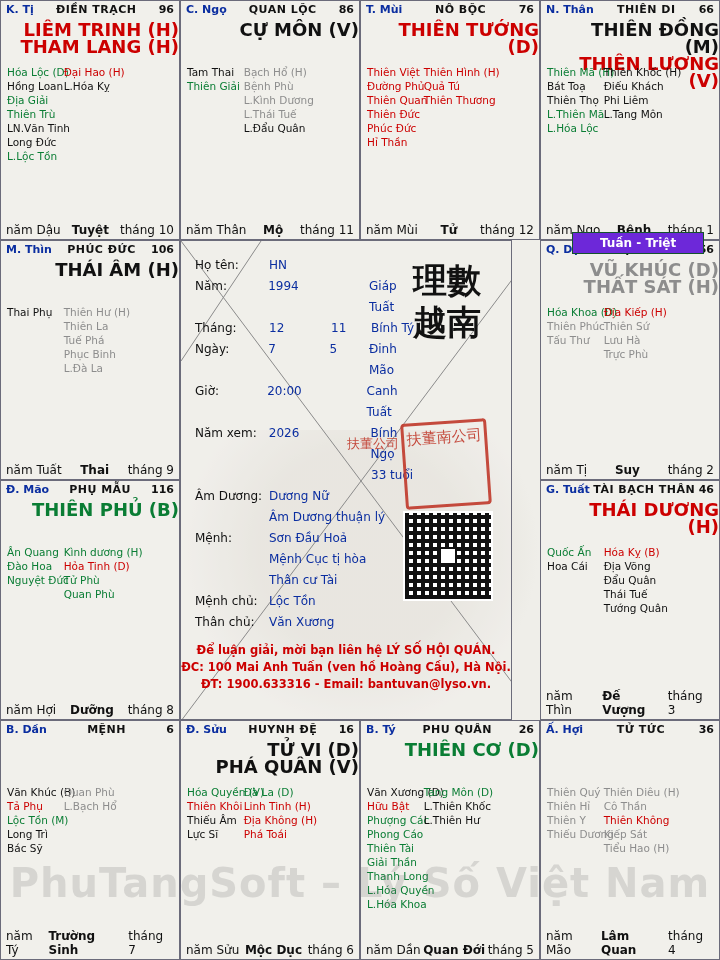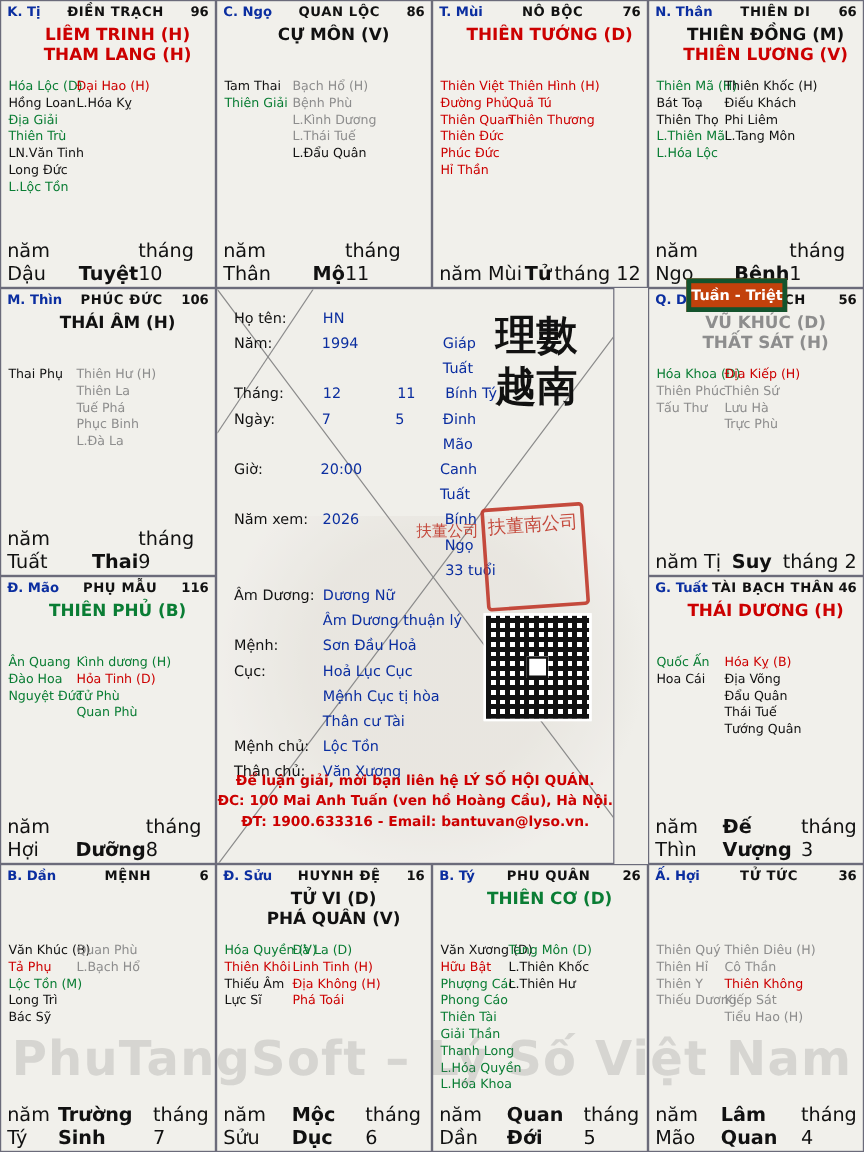--- a/index.html
+++ b/index.html
@@ -30,40 +30,40 @@
     position:absolute;top:2px;left:0;right:0;
     display:flex;justify-content:space-between;align-items:baseline;
     padding:0 5px;
     font-size:11px;font-weight:bold;
   }
   .hdr .chi{color:#0b2ea0;}
   .hdr .cung{color:#111;letter-spacing:0.5px;}
   .hdr .num{color:#111;}
   .stars-main{
     position:absolute;top:20px;left:0;right:0;
-    text-align:center;
+    text-align:right;
     font-weight:bold;
-    font-size:14px;
+    font-size:18px;
     line-height:17px;
     margin-left:16px;
   }
   .s-red{color:#cc0000;}
   .s-green{color:#0a7d34;}
   .s-black{color:#111;}
   .s-grey{color:#8d8d8d;}
   .cols{
     position:absolute;left:6px;right:6px;top:64px;bottom:26px;
     display:flex;gap:4px;
   }
   .col{flex:1;min-width:0;}
   .col div{line-height:14px;font-size:10.5px;white-space:nowrap;}
   .footer{
     position:absolute;left:0;right:0;bottom:2px;
     display:flex;justify-content:space-between;align-items:flex-end;
-    padding:0 5px;font-size:16px;
+    padding:0 5px;font-size:12px;
   }
   .footer .yr{color:#111;}
   .footer .mid{font-weight:bold;color:#111;}
   .footer .mo{color:#111;}
 
   
   .center{
     position:absolute;left:180px;top:240px;width:332px;height:480px;
     border:1px solid #6b6b7a;box-sizing:border-box;
     background:rgba(243,242,237,0.35);
@@ -117,22 +117,22 @@
     box-shadow:0 0 0 2px #111 inset;
   }
   .contact{
     position:absolute;left:0;right:0;bottom:26px;
     text-align:center;color:#cc0000;font-size:11.5px;line-height:17px;
     font-weight:bold;
   }
   .diag{position:absolute;left:0;top:0;width:360px;height:480px;}
   .tuan-triet{
     position:absolute;left:572px;top:232px;
-    background:#c2410c;color:#fff;font-weight:bold;font-size:12px;
-    padding:3px 0;border:4px solid #14532d;
+    background:#6d28d9;color:#fff;font-weight:bold;font-size:12px;
+    padding:3px 27px;border:1px solid #14532d;
     z-index:5;
   }
   .watermark{
     position:absolute;left:0;right:0;top:860px;
     text-align:center;font-size:40px;color:rgba(120,120,120,0.22);
     font-weight:bold;letter-spacing:1px;pointer-events:none;
     z-index:4;
   }
   .bgmark{
     position:absolute;left:180px;top:430px;width:360px;height:300px;
@@ -576,24 +576,20 @@
       </div>
       <div class="row">
         <span class="lbl"></span>
         <span class="wide">Âm Dương thuận lý</span>
       </div>
       <div class="row">
         <span class="lbl">Mệnh:</span>
         <span class="wide">Sơn Đầu Hoả</span>
       </div>
       <div class="row">
-        <span class="lbl">Cục:</span>
-        <span class="wide">Hoả Lục Cục</span>
-      </div>
-      <div class="row">
         <span class="lbl"></span>
         <span class="wide">Mệnh Cục tị hòa</span>
       </div>
       <div class="row">
         <span class="lbl"></span>
         <span class="wide">Thân cư Tài</span>
       </div>
       <div class="row">
         <span class="lbl">Mệnh chủ:</span>
         <span class="wide">Lộc Tồn</span>

